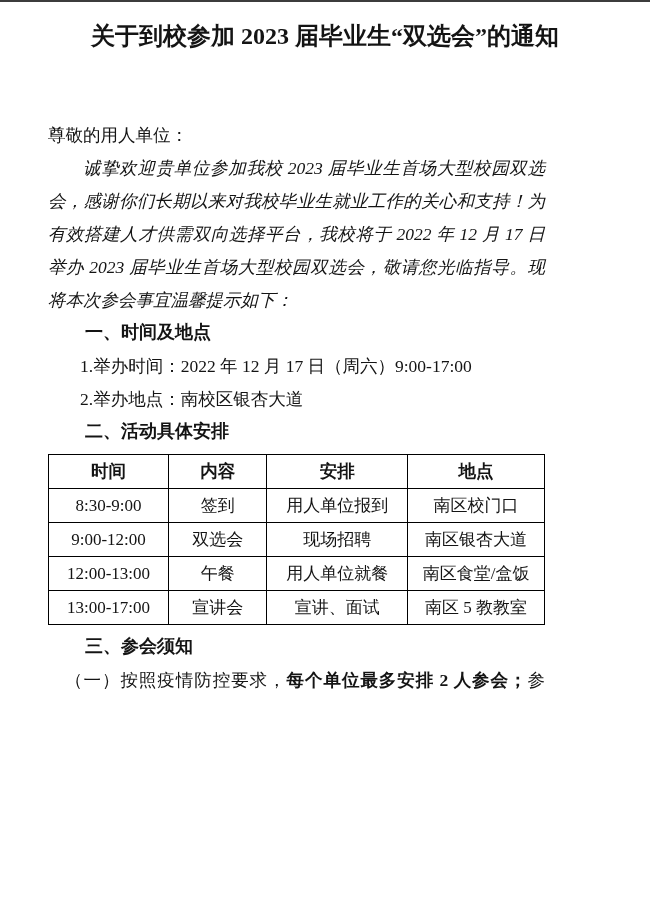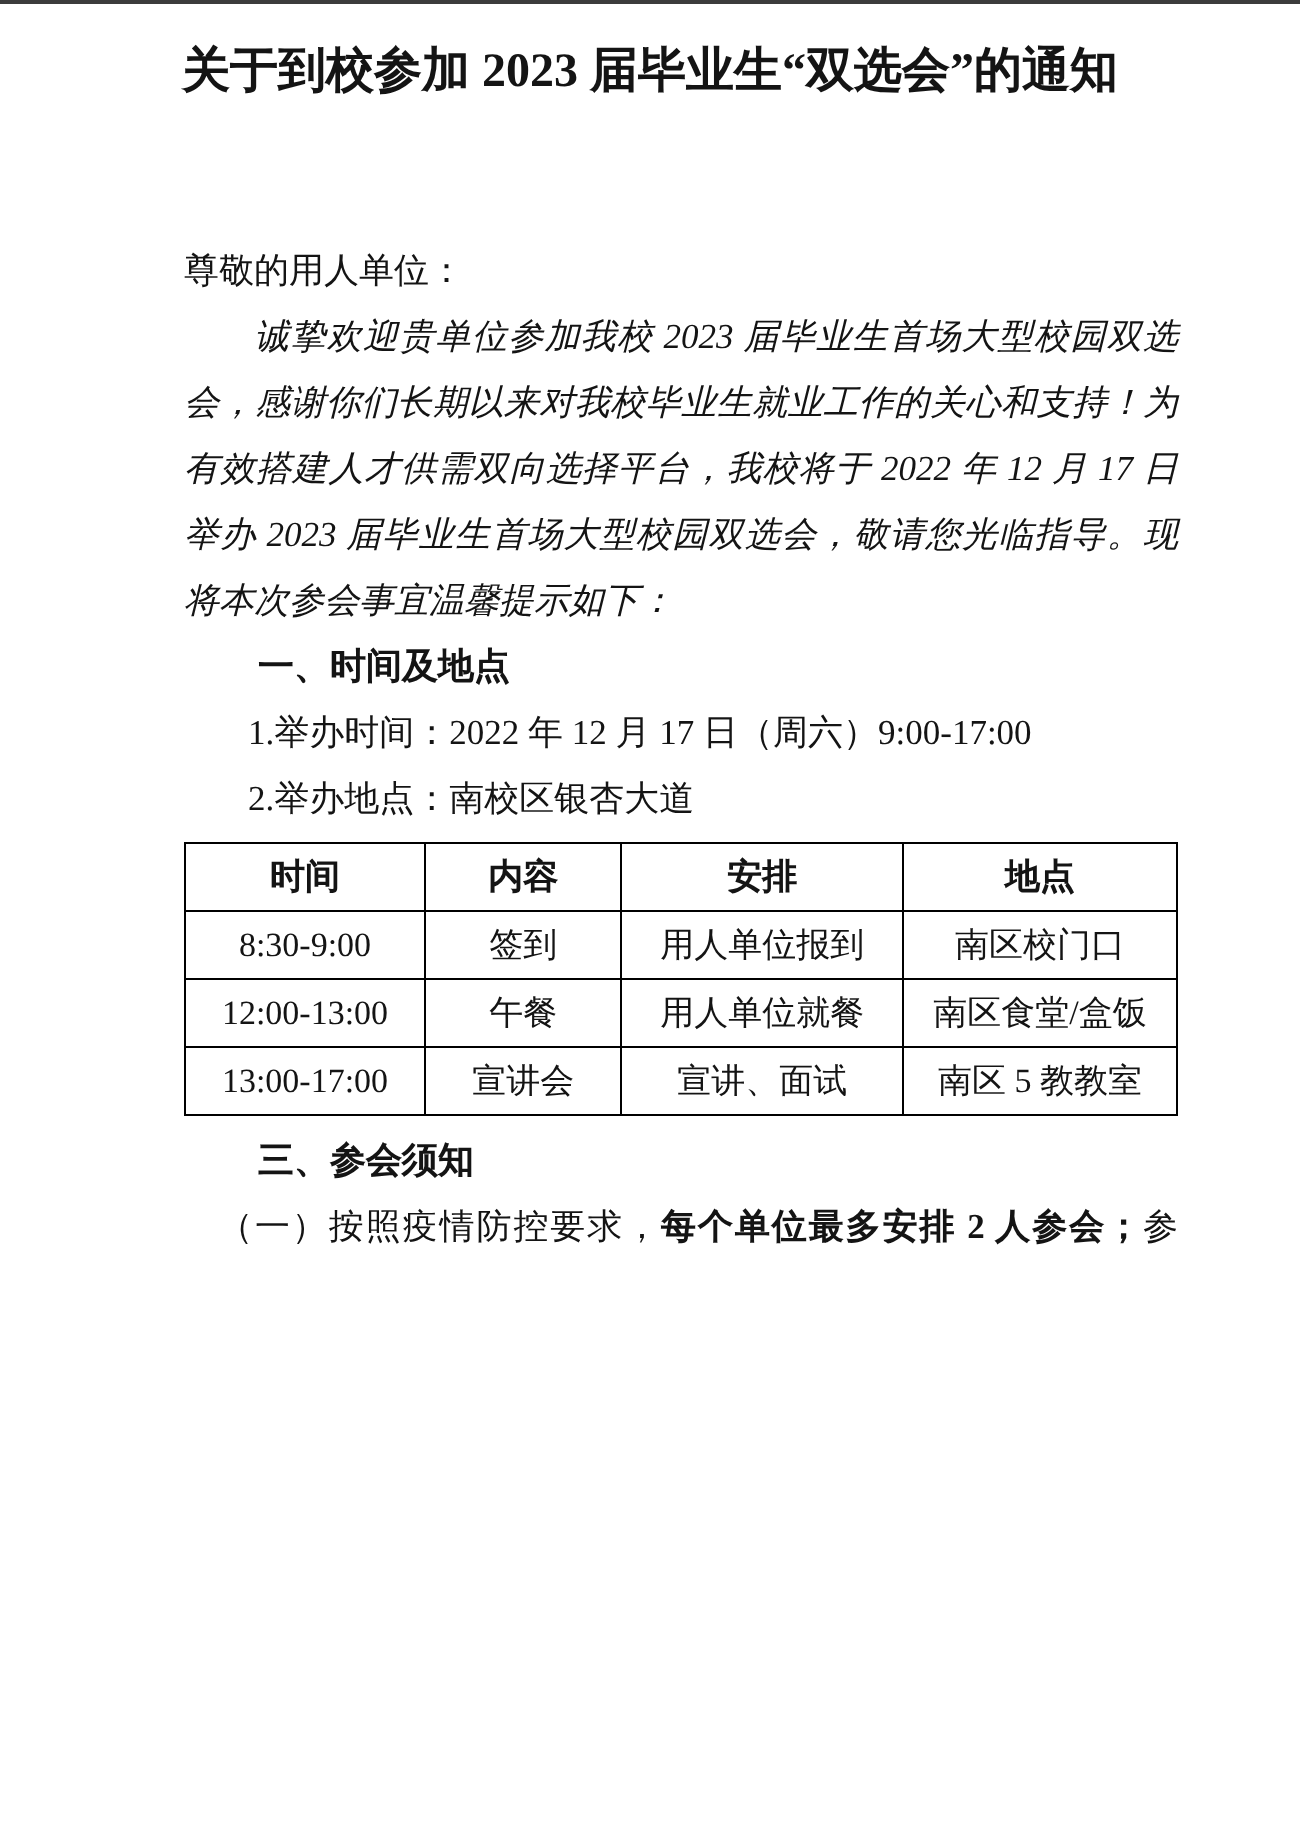--- a/index.html
+++ b/index.html
@@ -28,33 +28,33 @@
   }
   .doc-subtitle {
     margin: 18px 0 16px 0;
     text-align: center;
     font-size: 24px;
     font-weight: bold;
     line-height: 32px;
   }
   .doc-body {
     width: 497px;
-    margin: 67px 0 0 92px;
+    margin: 67px 0 0 48px;
     font-size: 17.5px;
     line-height: 33px;
   }
   .doc-body p { margin: 0; }
   .salutation { text-align: left; }
   .intro {
     text-align: justify;
     text-indent: 2em;
     font-style: italic;
   }
   .sec-heading {
-    font-family: Liberation Serif, serif;
+    font-family: Liberation Mono, monospace;
     font-weight: bold;
     font-size: 18px;
     padding-left: 37px;
   }
   .item { padding-left: 32px; }
   table.schedule {
     width: 497px;
     margin-top: 5px;
     border-collapse: collapse;
     table-layout: fixed;
@@ -95,20 +95,21 @@
   <div class="doc-body">
 
     <p class="salutation">尊敬的用人单位：</p>
 
     <p class="intro">诚挚欢迎贵单位参加我校 2023 届毕业生首场大型校园双选会，感谢你们长期以来对我校毕业生就业工作的关心和支持！为有效搭建人才供需双向选择平台，我校将于 2022 年 12 月 17 日举办 2023 届毕业生首场大型校园双选会，敬请您光临指导。现将本次参会事宜温馨提示如下：</p>
 
     <p class="sec-heading">一、时间及地点</p>
     <p class="item">1.举办时间：2022 年 12 月 17 日（周六）9:00-17:00</p>
     <p class="item">2.举办地点：南校区银杏大道</p>
 
+    <p class="sec-heading">二、活动具体安排</p>
 
     <table class="schedule">
       <colgroup>
         <col style="width:24.2%">
         <col style="width:19.8%">
         <col style="width:28.4%">
         <col style="width:27.6%">
       </colgroup>
       <thead>
         <tr>
@@ -119,20 +120,26 @@
         </tr>
       </thead>
       <tbody>
         <tr>
           <td>8:30-9:00</td>
           <td>签到</td>
           <td>用人单位报到</td>
           <td>南区校门口</td>
         </tr>
         <tr>
+          <td>9:00-12:00</td>
+          <td>双选会</td>
+          <td>现场招聘</td>
+          <td>南区银杏大道</td>
+        </tr>
+        <tr>
           <td>12:00-13:00</td>
           <td>午餐</td>
           <td>用人单位就餐</td>
           <td>南区食堂/盒饭</td>
         </tr>
         <tr>
           <td>13:00-17:00</td>
           <td>宣讲会</td>
           <td>宣讲、面试</td>
           <td>南区 5 教教室</td>

